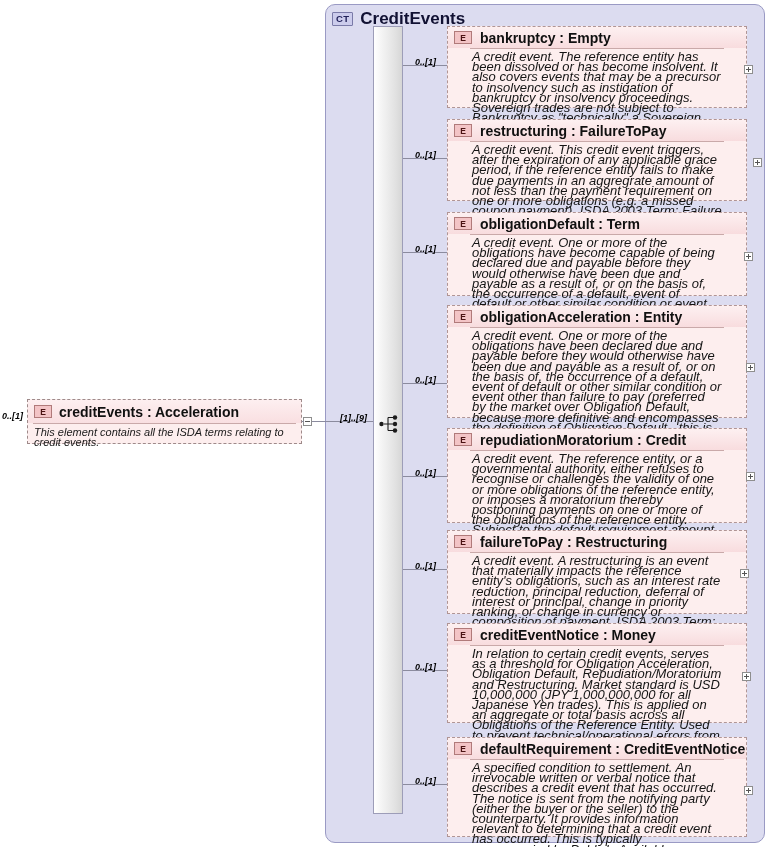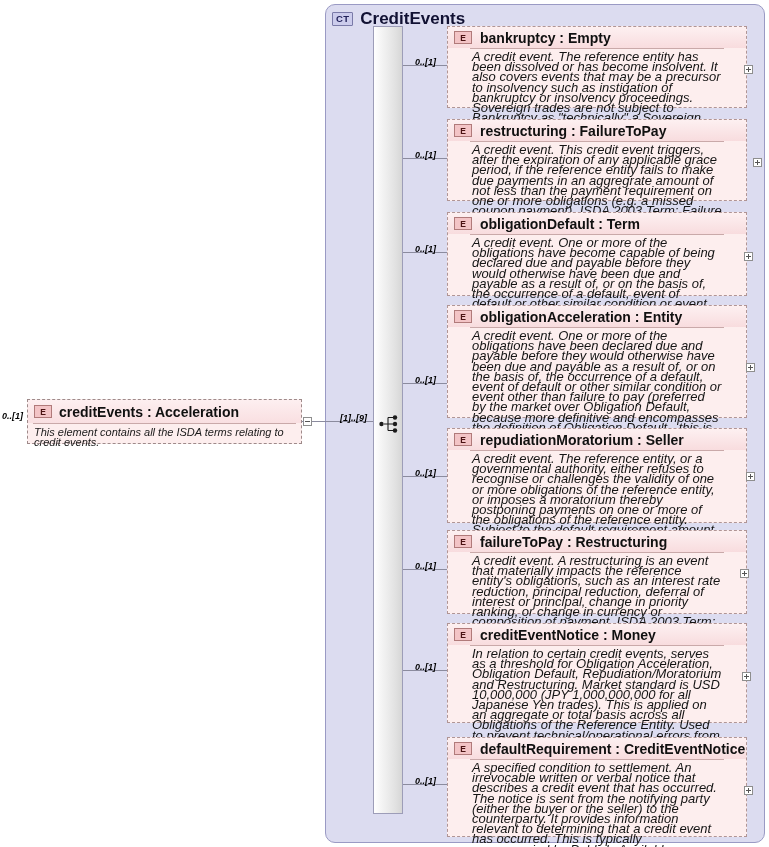--- a/index.html
+++ b/index.html
@@ -235,21 +235,21 @@
 </div>
 <div class="plus-toggle" style="left:746px;top:363px;">
   <div class="toggle-box plus"></div>
 </div>
 
 <div class="conn-line" style="top:476px;"></div>
 <span class="card-label" style="left:415px;top:468px;">0..[1]</span>
 <div class="elem-box" style="top:428px;height:95px;">
   <div class="eb-head">
     <span class="e-badge">E</span>
-    <span class="e-name">repudiationMoratorium : Seller</span>
+    <span class="e-name">repudiationMoratorium : Credit</span>
   </div>
   <div class="eb-doc">A credit event. The reference entity, or a governmental authority, either refuses to recognise or challenges the validity of one or more obligations of the reference entity, or imposes a moratorium thereby postponing payments on one or more of the obligations of the reference entity. Subject to the default requirement amount. ISDA 2003 Term: Repudiation/Moratorium</div>
 </div>
 <div class="plus-toggle" style="left:746px;top:472px;">
   <div class="toggle-box plus"></div>
 </div>
 
 <div class="conn-line" style="top:569px;"></div>
 <span class="card-label" style="left:415px;top:561px;">0..[1]</span>
 <div class="elem-box" style="top:530px;height:84px;">

